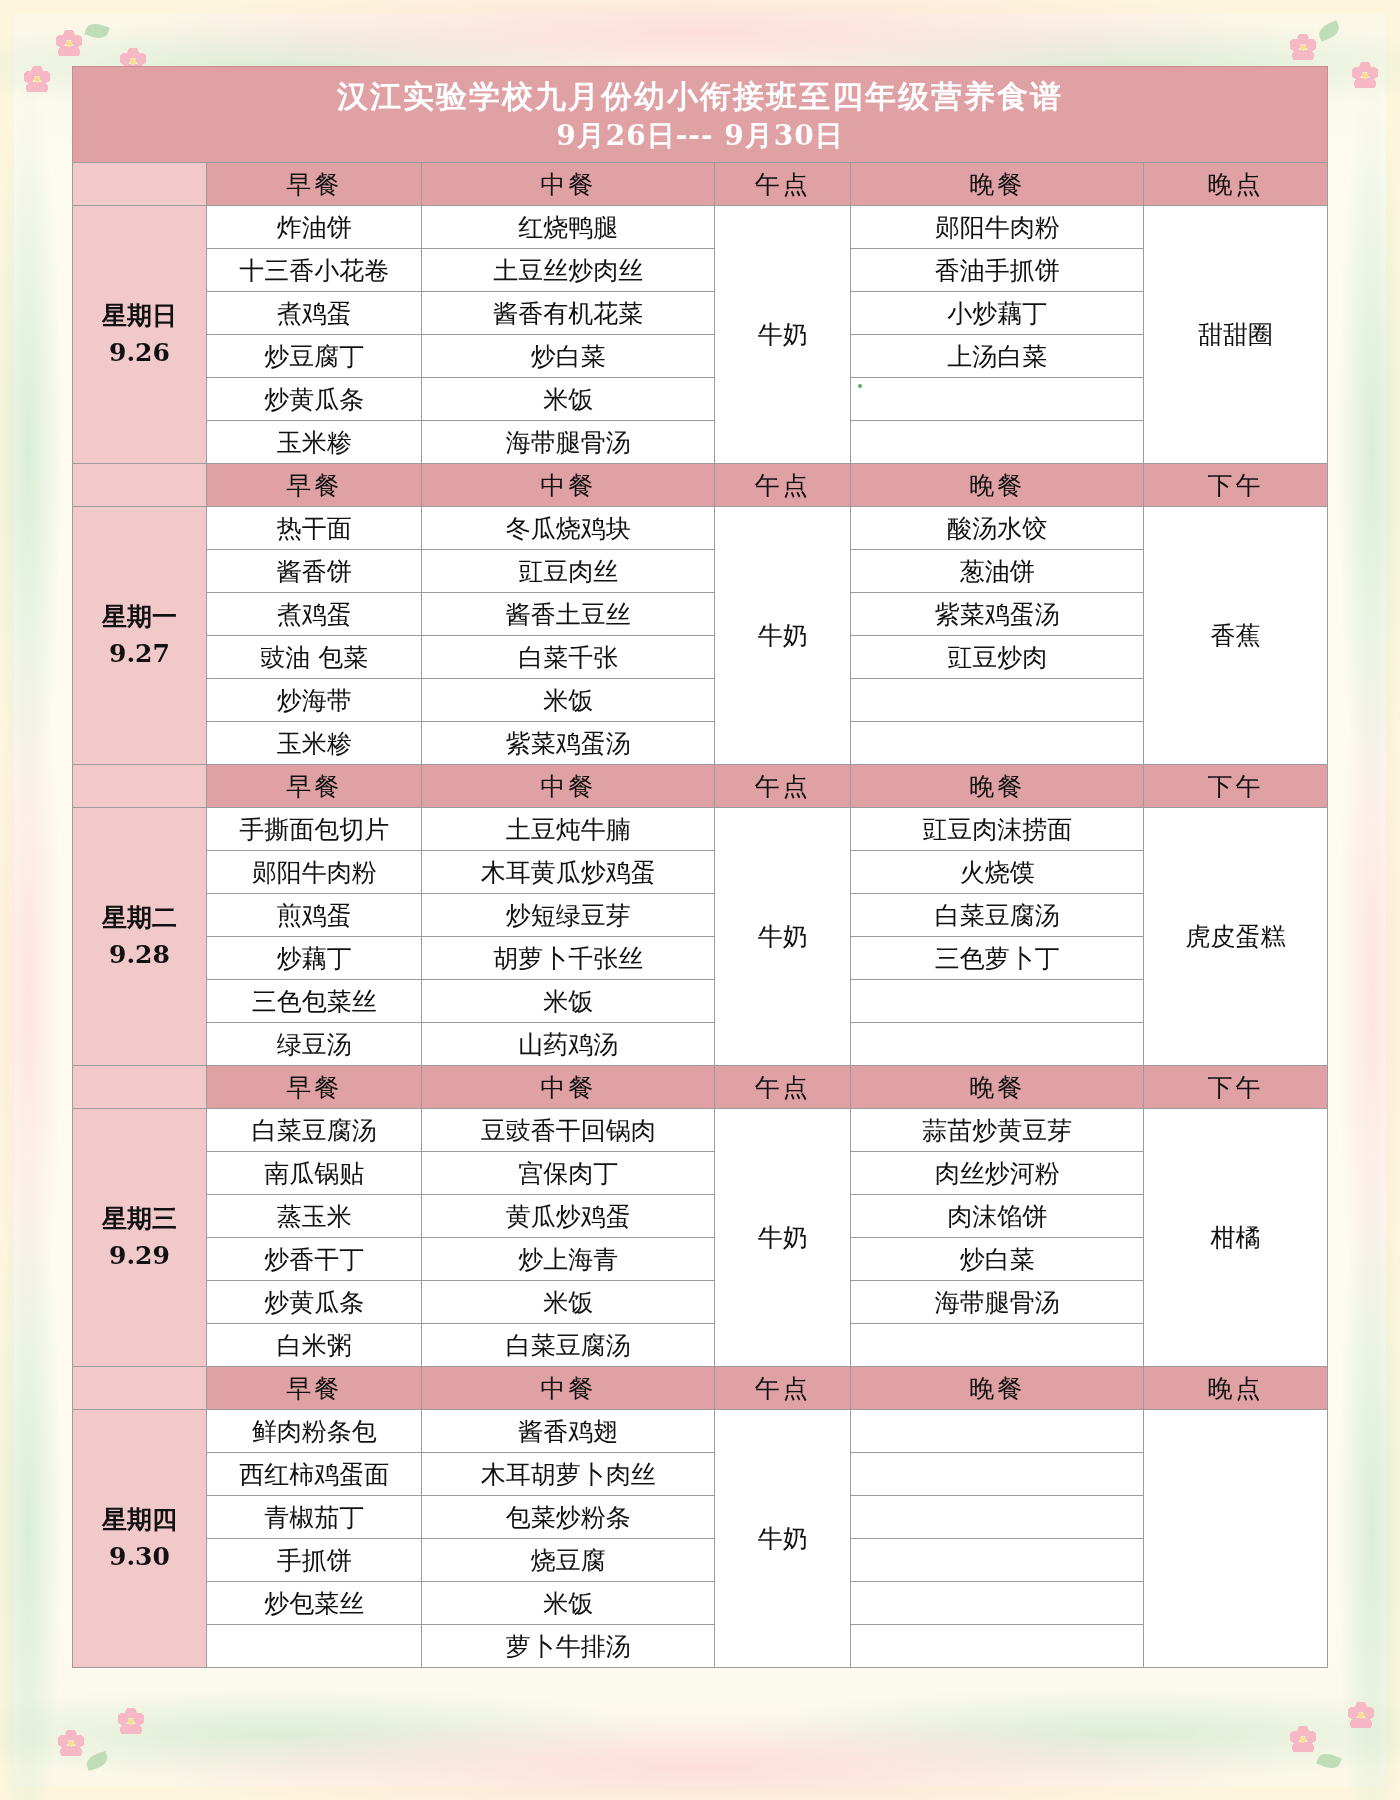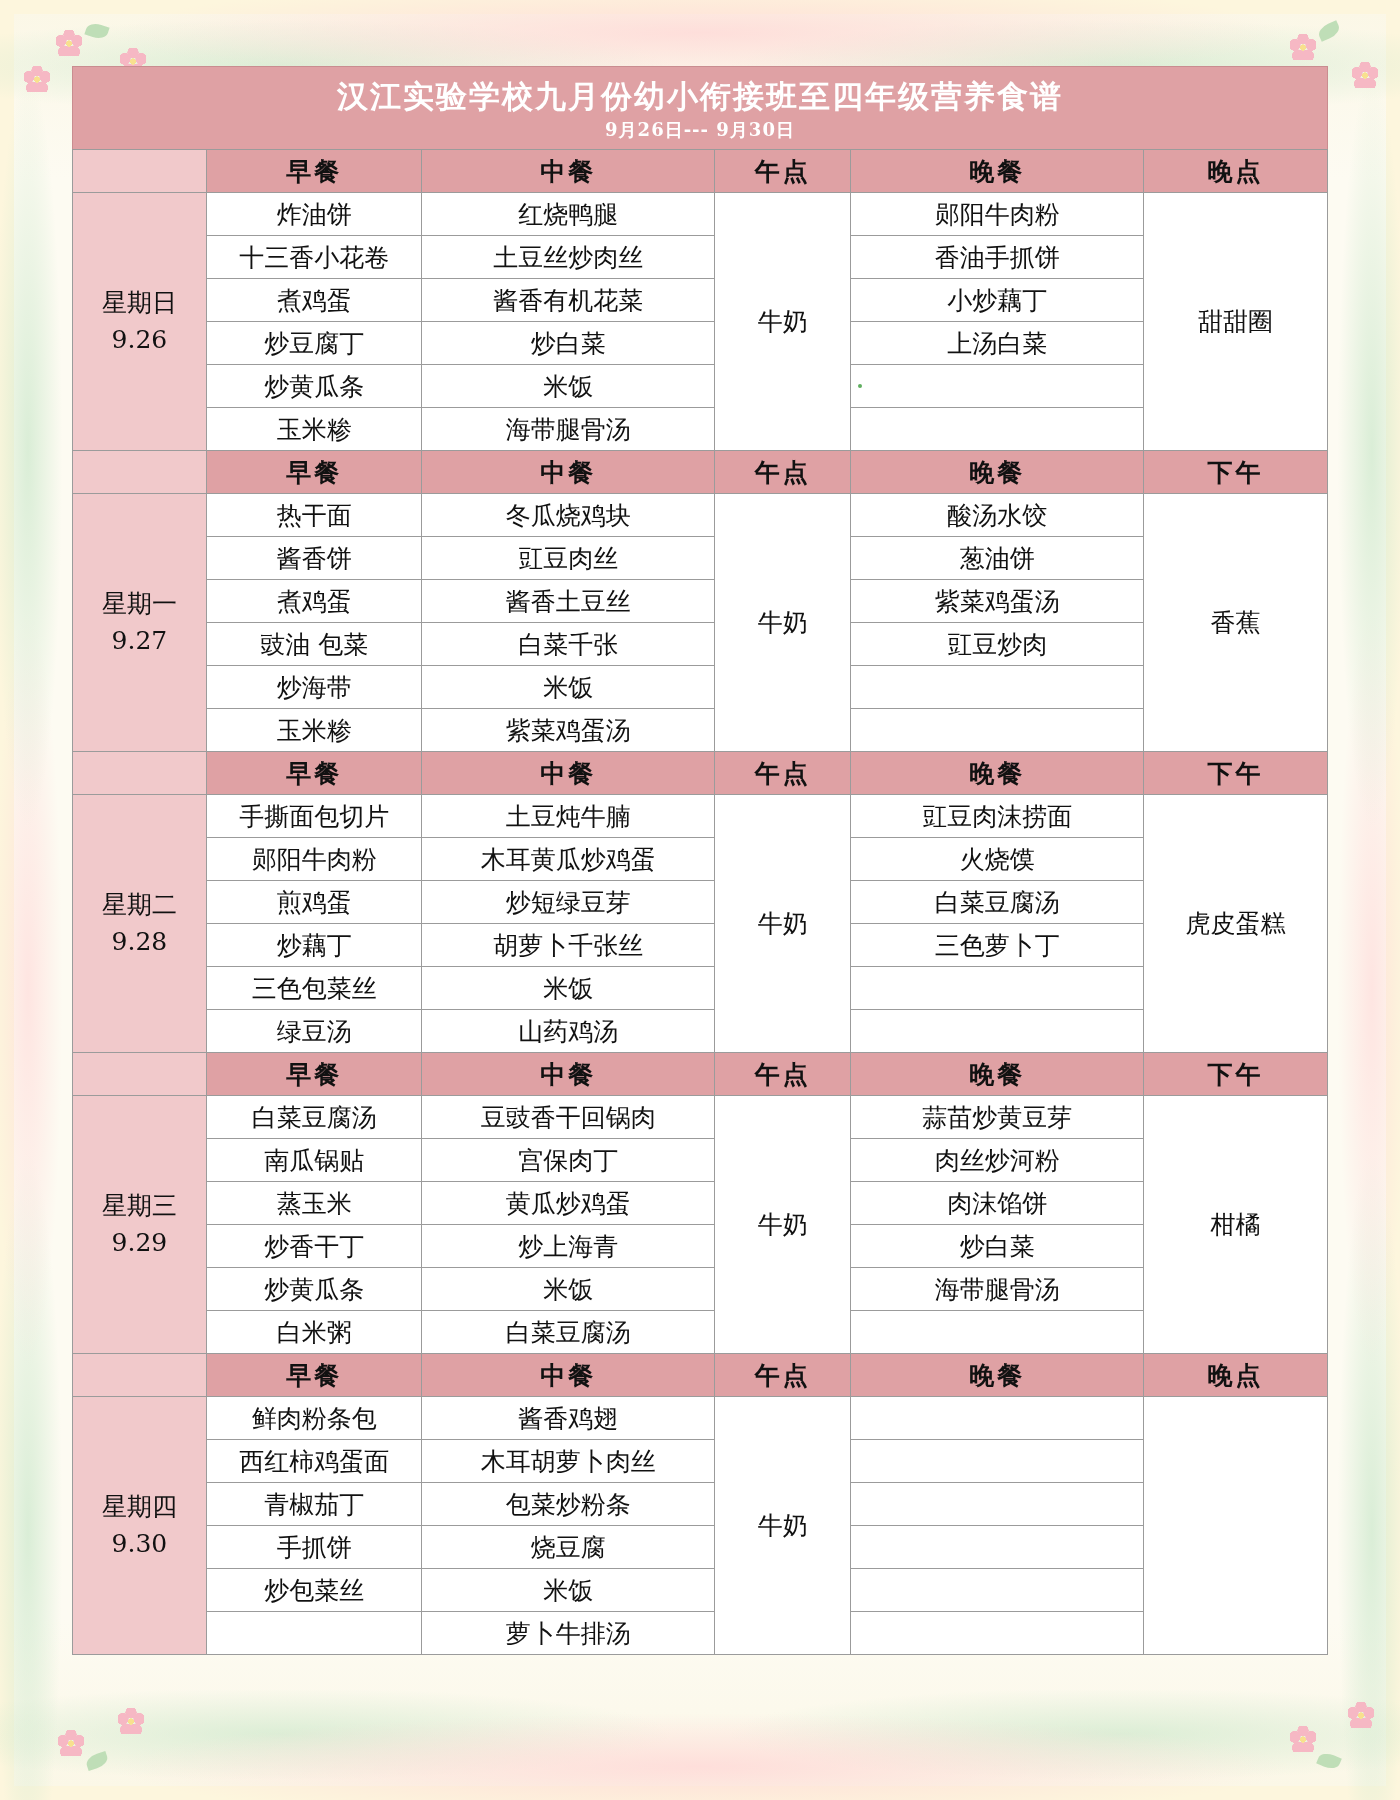--- a/index.html
+++ b/index.html
@@ -116,21 +116,21 @@
   .title-main {
     font-family: "DejaVu Serif", serif;
     font-weight: bold;
     font-size: 31px;
     letter-spacing: 2px;
     line-height: 1.25;
   }
   .title-sub {
     font-family: "DejaVu Serif", serif;
     font-weight: bold;
-    font-size: 18px;
+    font-size: 28px;
     letter-spacing: 1px;
     line-height: 1.3;
     padding-top: 2px;
   }
 
   table.menu {
     border-collapse: collapse;
     width: 100%;
     table-layout: fixed;
     background: #ffffff;
@@ -143,29 +143,29 @@
     font-size: 25px;
     color: #111111;
     height: 40px;
     padding: 1px 2px;
     white-space: nowrap;
     overflow: hidden;
   }
   td.daycell {
     background: #f1c9cb;
     font-size: 26px;
-    font-weight: normal;
+    font-weight: bold;
     line-height: 1.45;
     width: 118px;
     color: #1a1a1a;
   }
   td.hdr {
     background: #dfa1a4;
     color: #ffffff;
-    font-weight: bold;
+    font-weight: normal;
     font-size: 25px;
     letter-spacing: 3px;
     height: 44px;
   }
   col.c-day { width: 118px; }
   col.c-break { width: 190px; }
   col.c-lunch { width: 258px; }
   col.c-noon { width: 120px; }
   col.c-dinner { width: 258px; }
   col.c-snack { width: 162px; }

